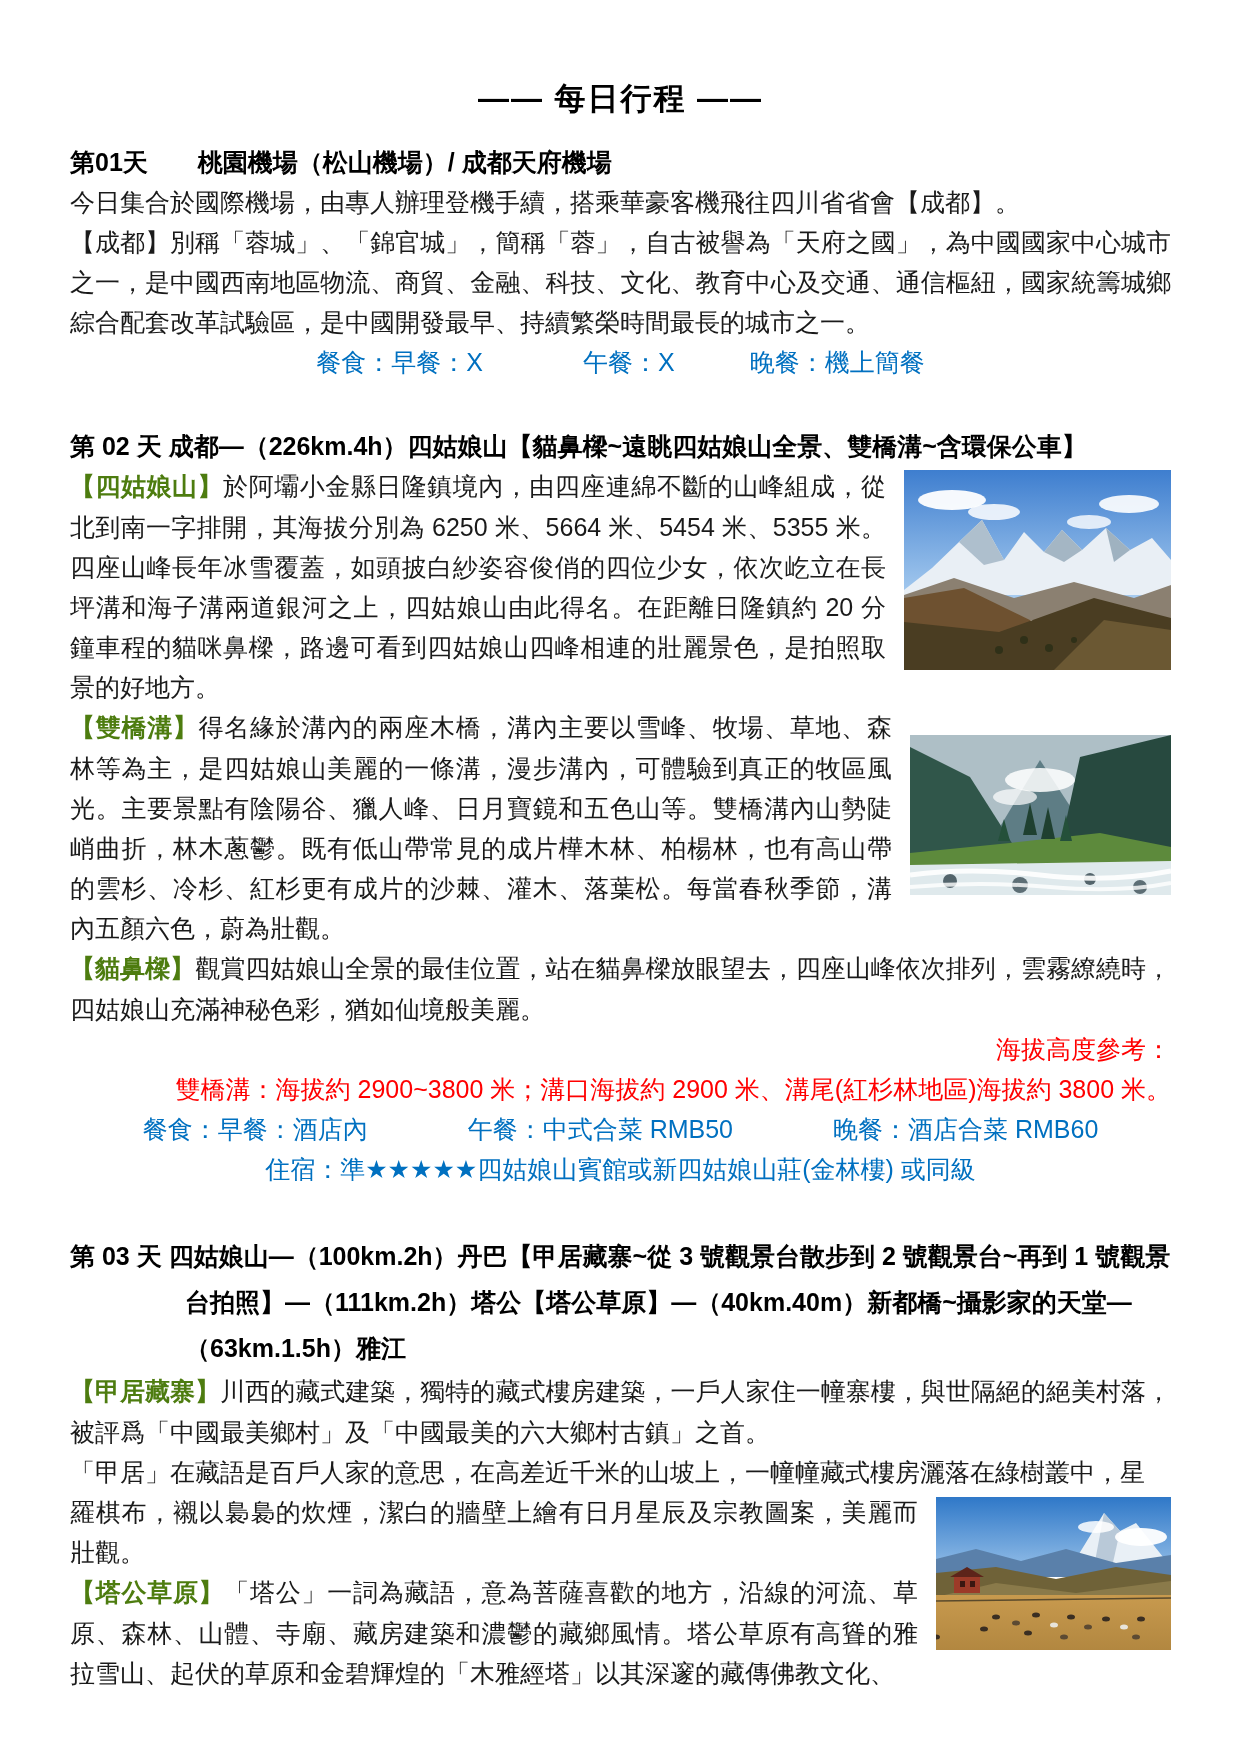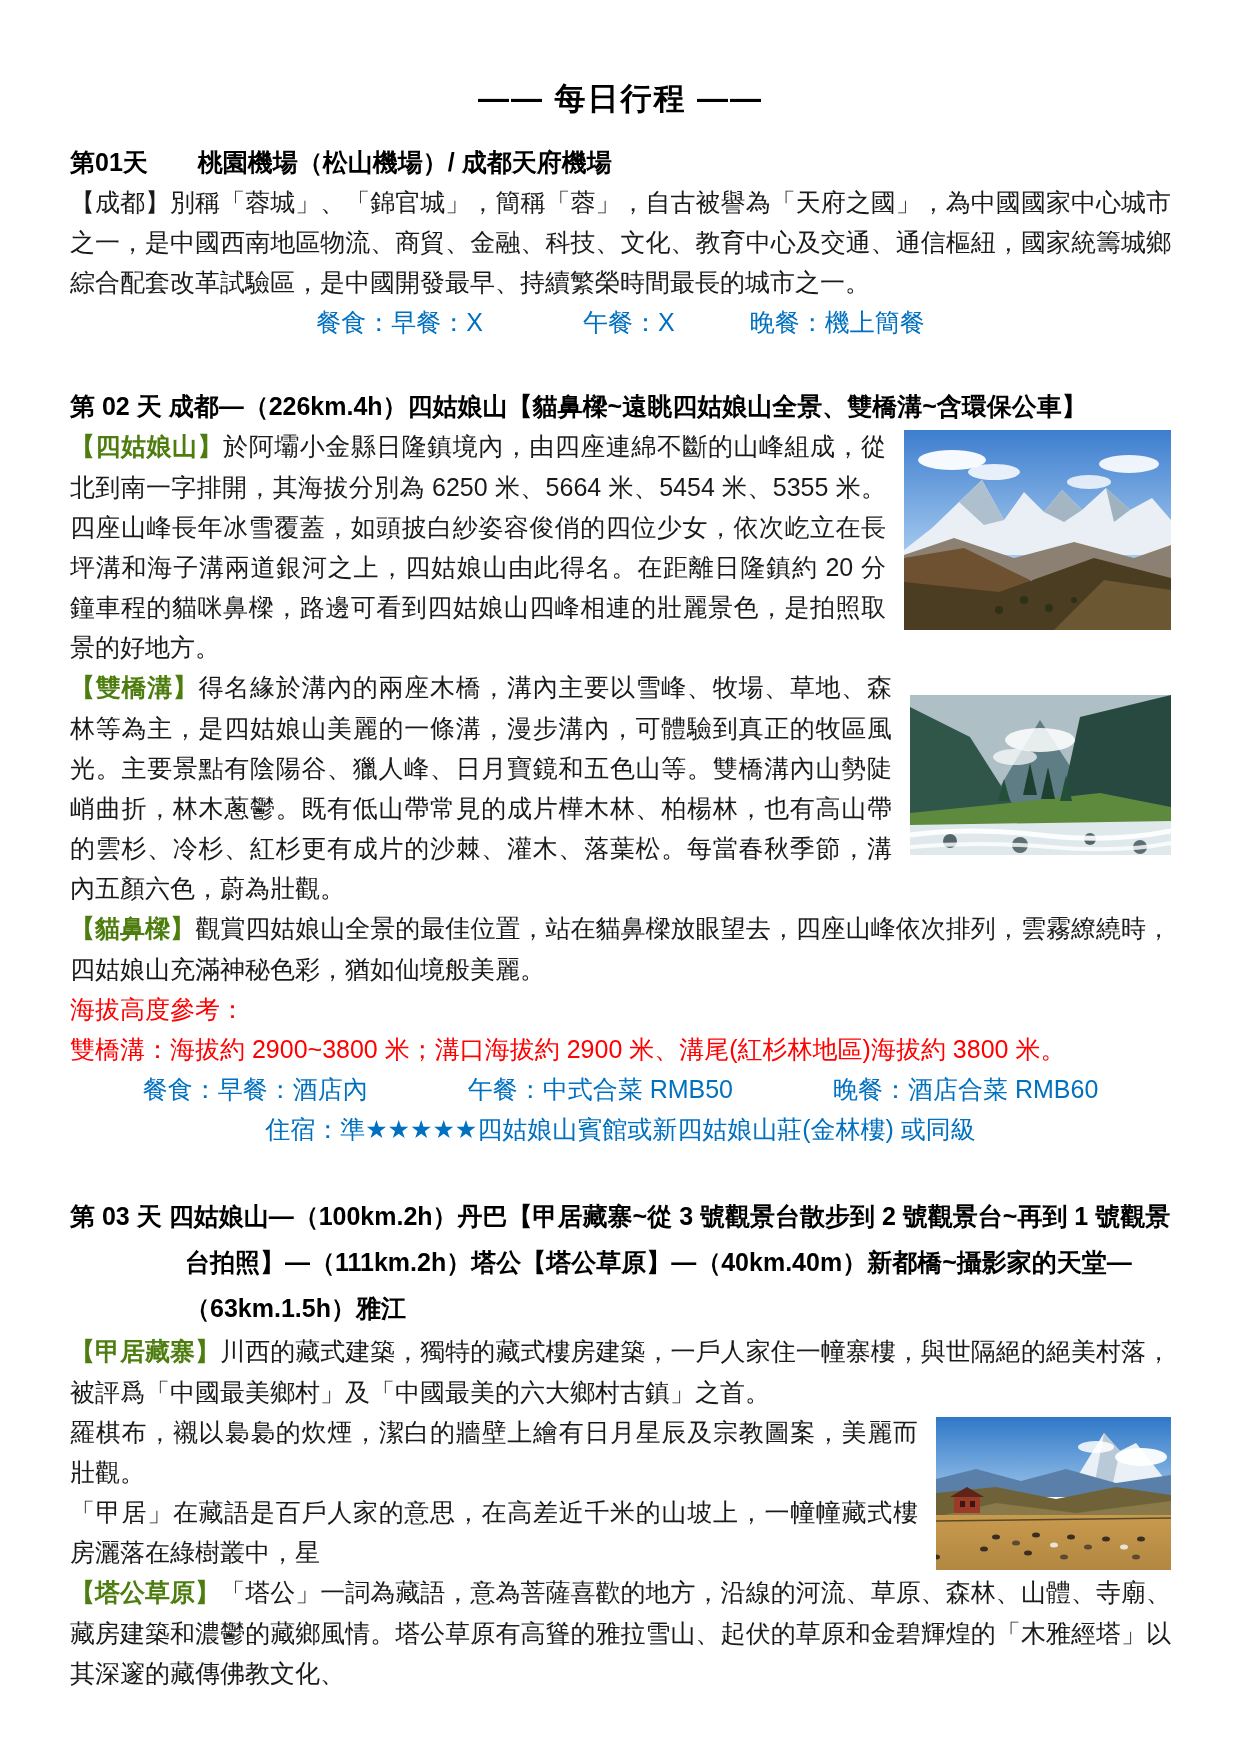--- a/index.html
+++ b/index.html
@@ -34,21 +34,21 @@
     text-indent:-115px;
     line-height:46px;
   }
   p.body, p.info, p.alt{
     margin:0;
     font-size:25px;
     line-height:40px;
     text-align:justify;
   }
   p.info{color:#0070c0;text-align:center;}
-  p.alt{color:#ff0000;text-align:left;}
+  p.alt{color:#ff0000;text-align:right;}
   .label{color:#4d7c0f;font-weight:700;font-family:Liberation Serif, serif;}
   .photo{float:right;}
   .photo svg{display:block;}
   .photo-1{margin:4px 0 6px 18px;}
   .photo-2wrap{
     float:right;
     height:190px;
     margin-left:18px;
   }
   .photo-2wrap svg{display:block;margin-top:28px;}
@@ -61,20 +61,21 @@
 </style>
 </head>
 <body>
 
 <div class="page">
 
   <div class="doc-title">—— 每日行程 ——</div>
 
   <section class="day">
     <div class="day-header">第01天　　桃園機場（松山機場）/ 成都天府機場</div>
+    <p class="body">今日集合於國際機場，由專人辦理登機手續，搭乘華豪客機飛往四川省省會【成都】。</p>
     <p class="body">【成都】別稱「蓉城」、「錦官城」，簡稱「蓉」，自古被譽為「天府之國」，為中國國家中心城市之一，是中國西南地區物流、商貿、金融、科技、文化、教育中心及交通、通信樞紐，國家統籌城鄉綜合配套改革試驗區，是中國開發最早、持續繁榮時間最長的城市之一。</p>
     <p class="info">餐食：早餐：X　　　　午餐：X　　　晚餐：機上簡餐</p>
   </section>
 
   <section class="day">
     <div class="day-header">第 02 天 成都—（226km.4h）四姑娘山【貓鼻樑~遠眺四姑娘山全景、雙橋溝~含環保公車】</div>
 
     <p class="body">
       <span class="photo photo-1" role="img" aria-label="四姑娘山雪山全景照片">
         <svg width="267" height="200" viewBox="0 0 267 200">
@@ -141,20 +142,22 @@
     <p class="info">餐食：早餐：酒店內　　　　午餐：中式合菜 RMB50　　　　晚餐：酒店合菜 RMB60</p>
     <p class="info">住宿：準★★★★★四姑娘山賓館或新四姑娘山莊(金林樓)  或同級</p>
   </section>
 
   <section class="day">
     <div class="day-header hanging">第 03 天 四姑娘山—（100km.2h）丹巴【甲居藏寨~從 3 號觀景台散步到 2 號觀景台~再到 1 號觀景台拍照】—（111km.2h）塔公【塔公草原】—（40km.40m）新都橋~攝影家的天堂—（63km.1.5h）雅江</div>
 
     <p class="body">
       <span class="label">【甲居藏寨】</span><span>川西的藏式建築，獨特的藏式樓房建築，一戶人家住一幢寨樓，與世隔絕的絕美村落，被評爲「中國最美鄉村」及「中國最美的六大鄉村古鎮」之首。</span>
     </p>
+
+    <p class="body">「甲居」在藏語是百戶人家的意思，在高差近千米的山坡上，一幢幢藏式樓房灑落在綠樹叢中，星</p>
 
     <p class="body">
       <span class="photo-3wrap" role="img" aria-label="塔公草原犛牛照片">
         <svg width="235" height="153" viewBox="0 0 235 153">
           <defs>
             <linearGradient id="sky3" x1="0" y1="0" x2="0" y2="1">
               <stop offset="0" stop-color="#2f78c8"></stop>
                 <stop offset="1" stop-color="#9cc4ea"></stop>
             </linearGradient>
             <linearGradient id="grass3" x1="0" y1="0" x2="0" y2="1">
@@ -188,20 +191,18 @@
             <ellipse cx="92" cy="136" rx="4" ry="2.5" fill="#3a2e22"></ellipse>
           <ellipse cx="128" cy="140" rx="4" ry="2.5" fill="#5c4a33"></ellipse>
             <ellipse cx="165," cy="140" rx="4" ry="2.5" fill="#3a2e22"></ellipse>
           <ellipse cx="200" cy="140" rx="4" ry="2.5" fill="#5c4a33"></ellipse>
             <ellipse cx="48" cy="132" rx="4" ry="2.5" fill="#3a2e22"></ellipse>
         </svg>
       </span>
       <span>羅棋布，襯以裊裊的炊煙，潔白的牆壁上繪有日月星辰及宗教圖案，美麗而壯觀。</span>
     </p>
 
-    <p class="body">「甲居」在藏語是百戶人家的意思，在高差近千米的山坡上，一幢幢藏式樓房灑落在綠樹叢中，星</p>
-
     <p class="body">
       <span class="label">【塔公草原】</span><span>「塔公」一詞為藏語，意為菩薩喜歡的地方，沿線的河流、草原、森林、山體、寺廟、藏房建築和濃鬱的藏鄉風情。塔公草原有高聳的雅拉雪山、起伏的草原和金碧輝煌的「木雅經塔」以其深邃的藏傳佛教文化、</span>
     </p>
   </section>
 
 </div>
 
 </body></html>

